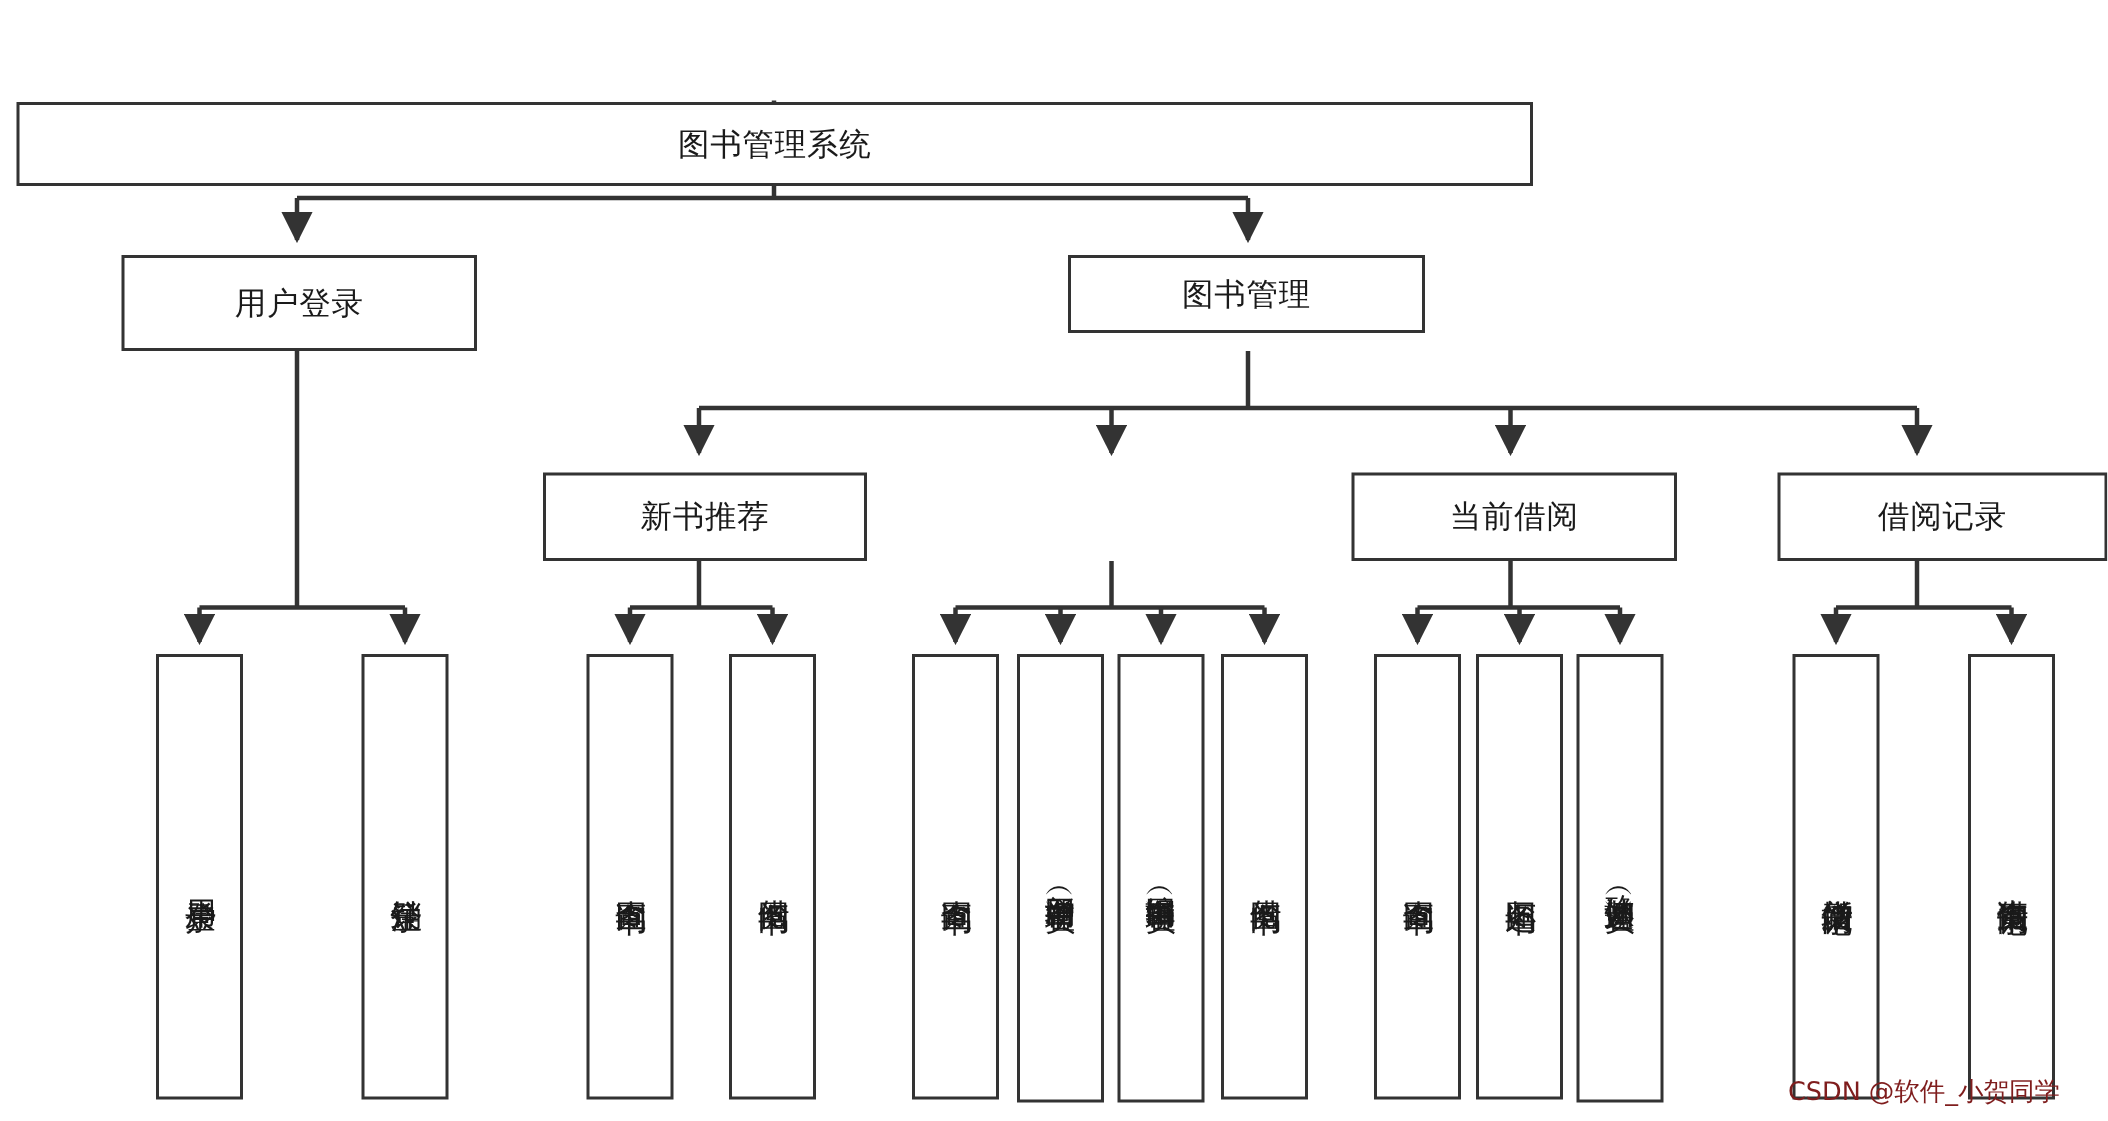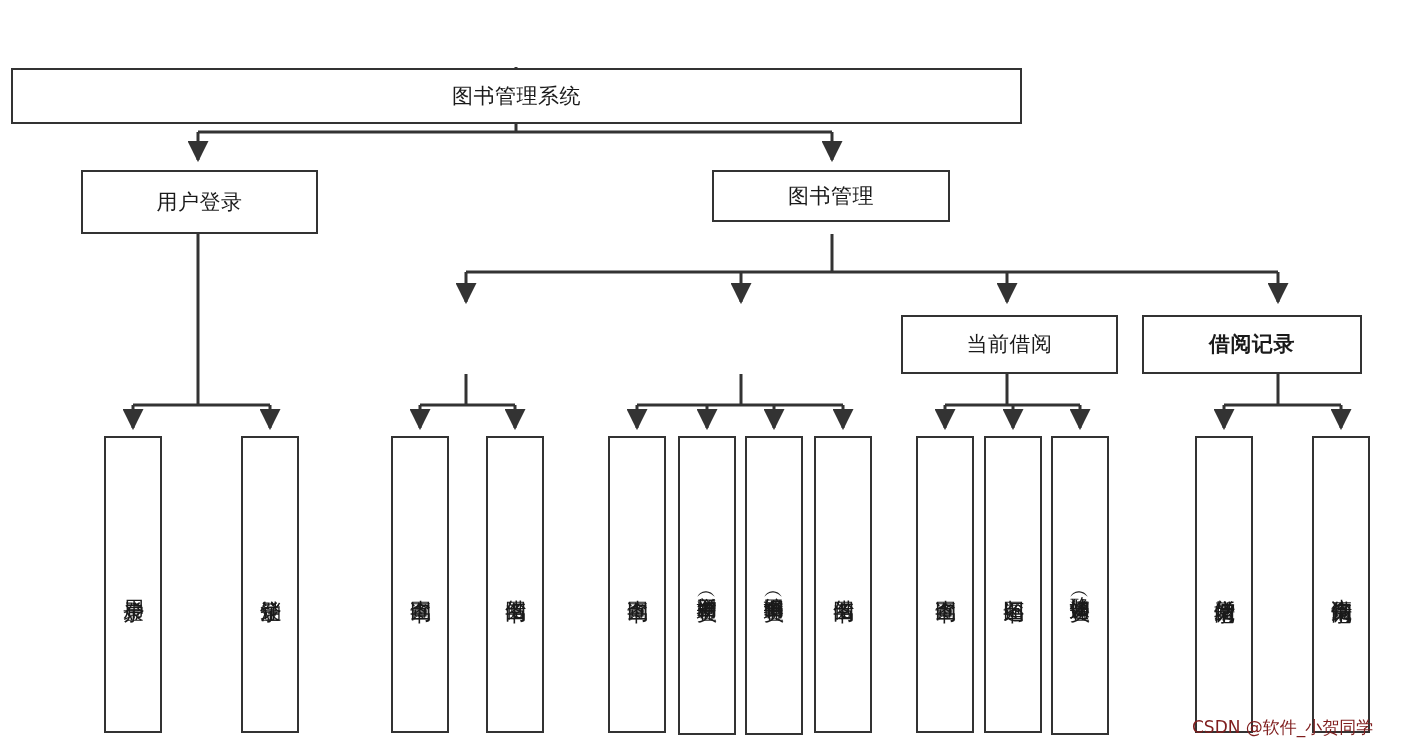--- a/index.html
+++ b/index.html
@@ -131,24 +131,27 @@
     <span class="lbl">图书管理系统</span>
   </div>
 
   <div class="node horiz" style="left:81px; top:170px; width:237px; height:64px;">
     <span class="lbl">用户登录</span>
   </div>
   <div class="node horiz" style="left:712px; top:170px; width:238px; height:52px;">
     <span class="lbl">图书管理</span>
   </div>
 
+  <div class="node horiz" style="left:362px; top:315px; width:216px; height:59px;">
+    <span class="lbl">新书推荐</span>
+  </div>
   <div class="node horiz" style="left:901px; top:315px; width:217px; height:59px;">
     <span class="lbl">当前借阅</span>
   </div>
-  <div class="node horiz" style="left:1142px; top:315px; width:220px; height:59px;font-weight:bold;">
+  <div class="node horiz" style="left:1185px; top:315px; width:220px; height:59px;">
     <span class="lbl">借阅记录</span>
   </div>
 
   <div class="node vert" style="left:104px; top:436px; width:58px; height:297px;">
     <span class="lbl">用户登录</span>
   </div>
   <div class="node vert" style="left:241px; top:436px; width:58px; height:297px;">
     <span class="lbl">注销登录</span>
   </div>
 

